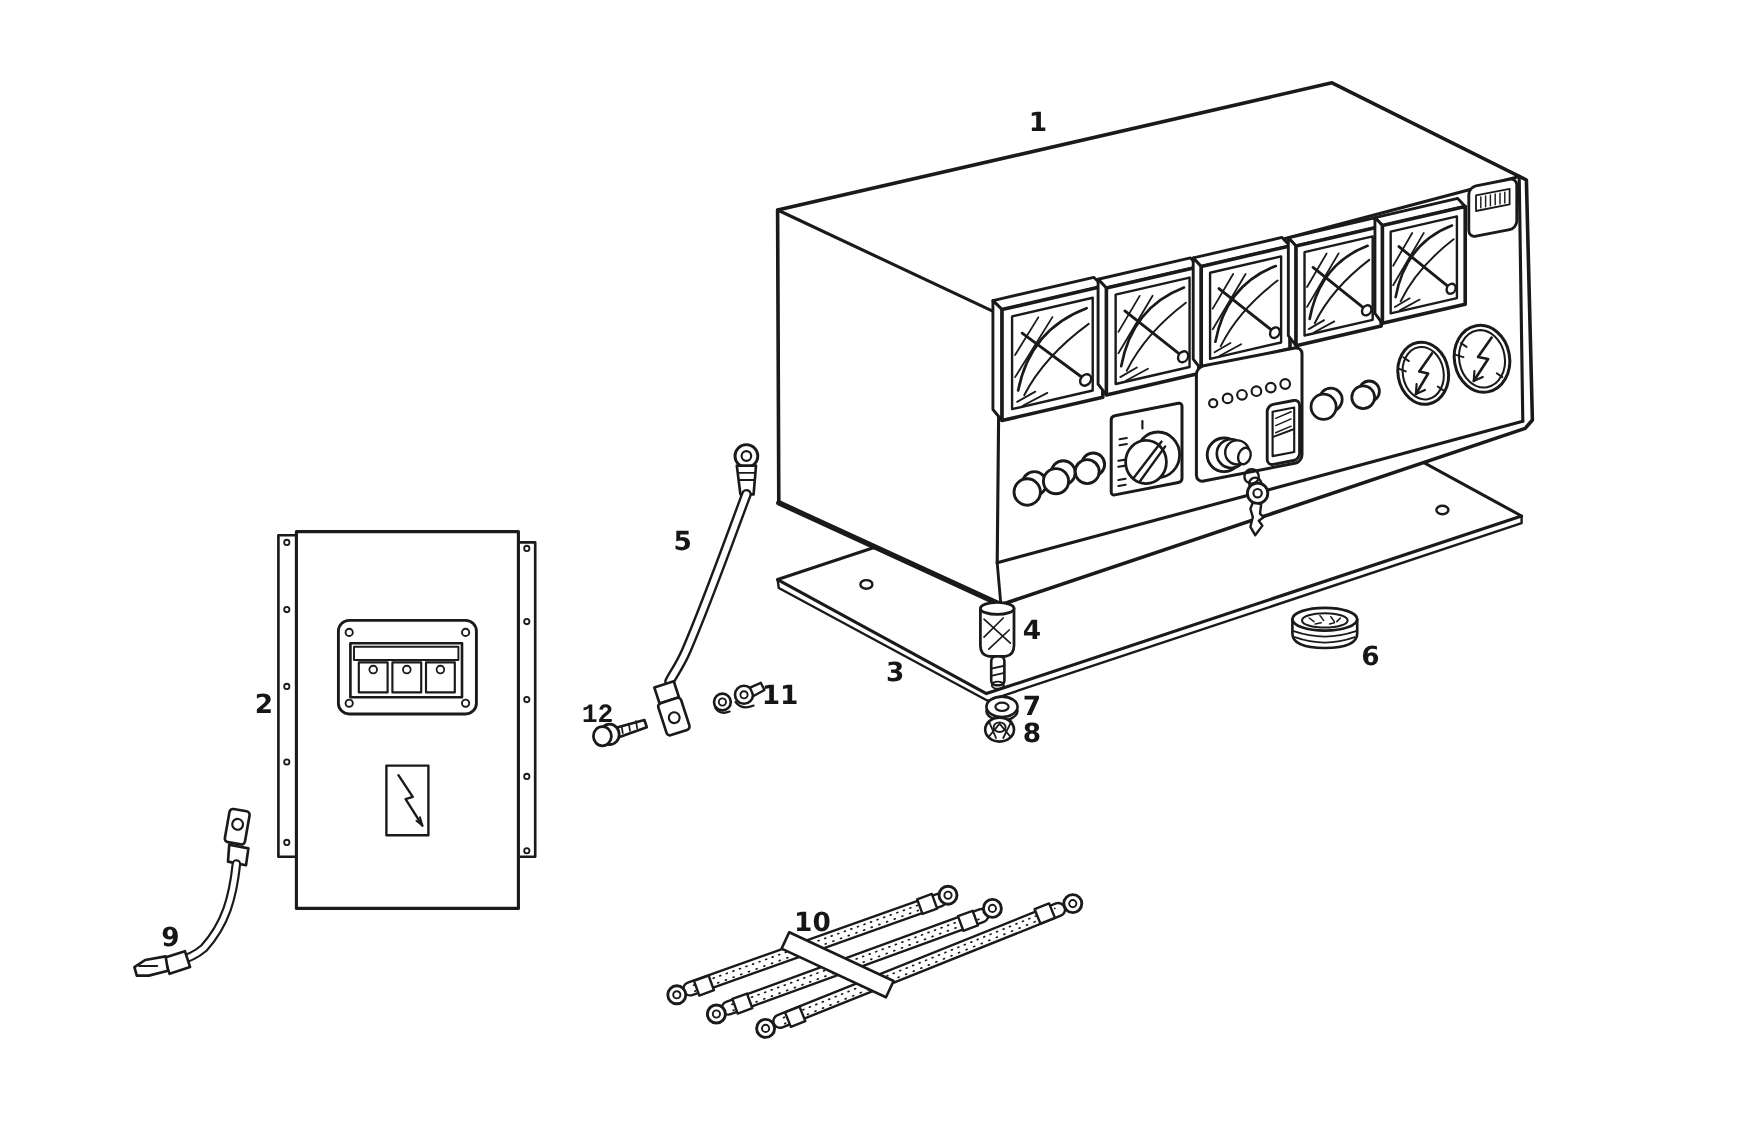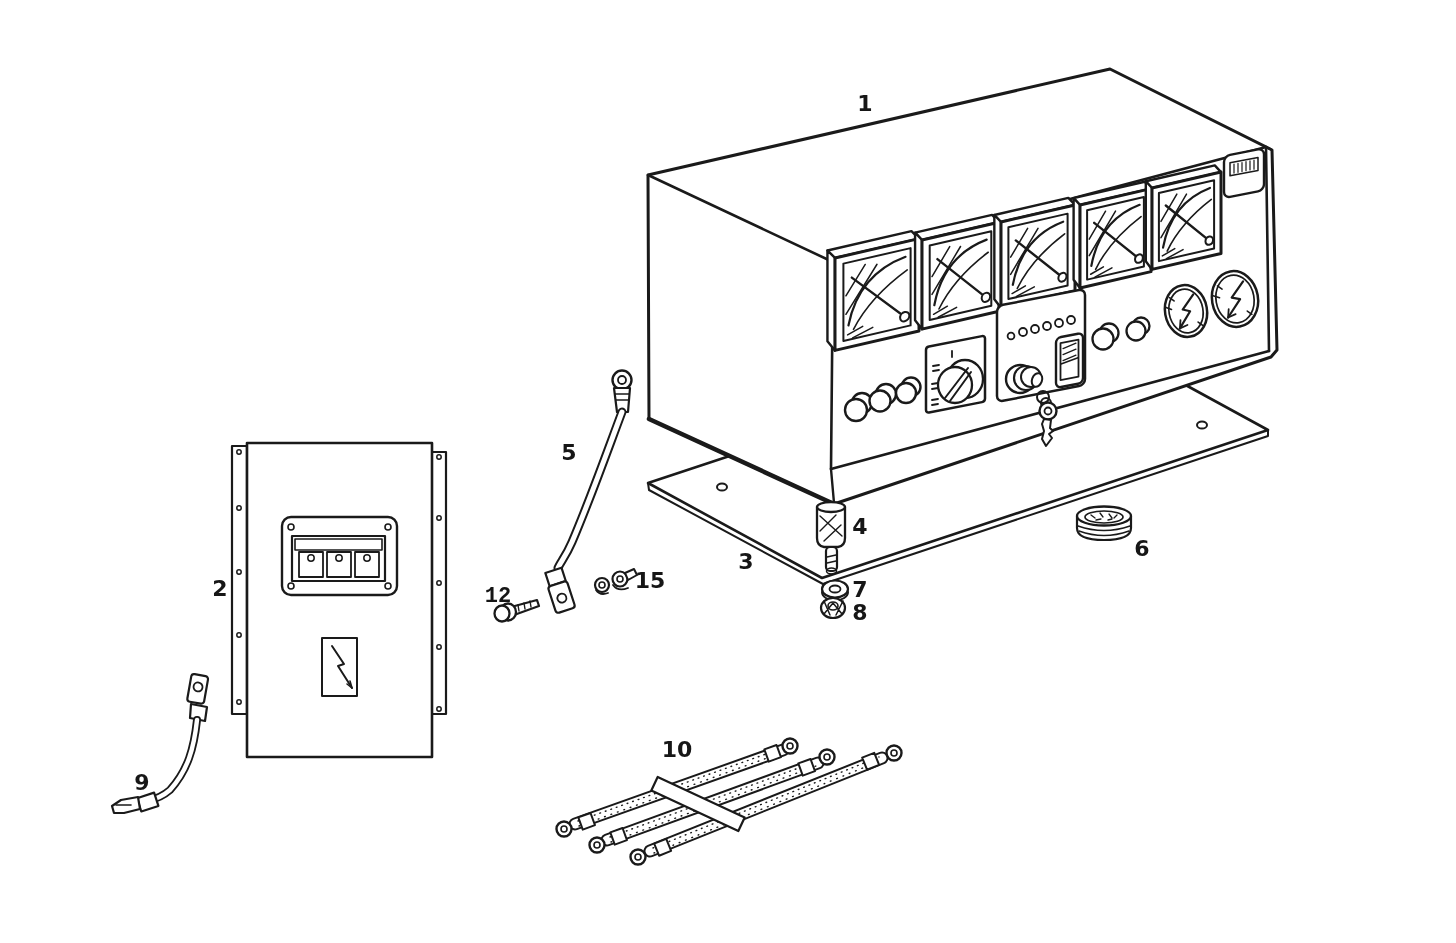--- a/index.html
+++ b/index.html
@@ -317,16 +317,16 @@
 
   <div class="part-label" style="left: 865px; top: 103px;">1</div>
   <div class="part-label" style="left: 220px; top: 588px;">2</div>
   <div class="part-label" style="left: 746px; top: 561px;">3</div>
   <div class="part-label" style="left: 860px; top: 526px;">4</div>
   <div class="part-label" style="left: 569px; top: 452px;">5</div>
   <div class="part-label" style="left: 1142px; top: 548px;">6</div>
   <div class="part-label" style="left: 860px; top: 589px;">7</div>
   <div class="part-label" style="left: 860px; top: 612px;">8</div>
   <div class="part-label" style="left: 142px; top: 782px;">9</div>
-  <div class="part-label" style="left: 677px; top: 749px;">10</div>
-  <div class="part-label" style="left: 650px; top: 580px;">15</div>
+  <div class="part-label" style="left: 677px; top: 769px;">10</div>
+  <div class="part-label" style="left: 650px; top: 580px;">11</div>
   <div class="part-label" style="left: 498px; top: 596px; font-family: Liberation Mono, monospace;">12</div>
 </div>
 
 </body></html>

